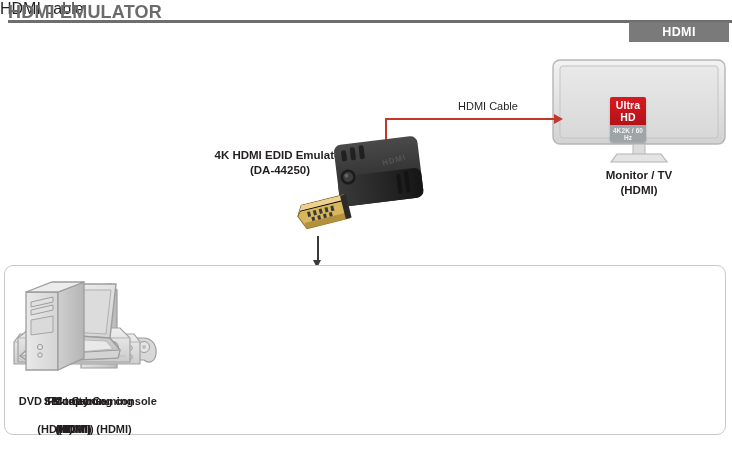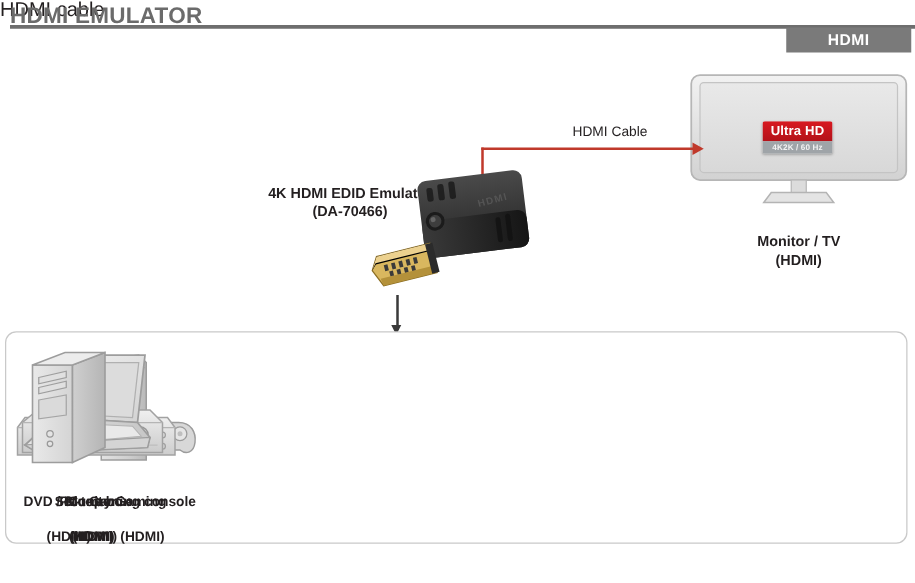--- a/index.html
+++ b/index.html
@@ -72,25 +72,25 @@
   }
 
   
   #adapter { position: absolute; left: 285px; top: 128px; width: 160px; height: 110px; }
 
   
   #monitor { position: absolute; left: 551px; top: 58px; width: 176px; height: 108px; }
   #monitor-caption {
     position: absolute; left: 566px; top: 168px;
     width: 146px; text-align: center;
-    font-size: 11.5px; font-weight: bold; line-height: 15px; margin-top: 19px;
+    font-size: 11.5px; font-weight: bold; line-height: 15px;
   }
   #ultrahd-badge {
     position: absolute; left: 610px; top: 97px;
-    width: 56px;
+    width: 36px;
     border-radius: 2px; overflow: hidden;
     box-shadow: 0 1px 2px rgba(0,0,0,.25);
   }
   #ultrahd-top {
     background: linear-gradient(#d81920, #b3121a);
     color: #fff; font-size: 10.5px; font-weight: bold;
     text-align: center; padding: 2px 0 2px; letter-spacing: .1px;
   }
   #ultrahd-bottom {
     background: #9fa4a8;
@@ -164,21 +164,21 @@
   <span>(HDMI)</span>
 </div>
 
 <div class="cable" id="cable-vert"></div>
 <div class="cable" id="cable-horz"></div>
 <div id="cable-arrow"></div>
 <div id="cable-label">HDMI Cable</div>
 
 <div id="emulator-caption">
   <span>4K HDMI EDID Emulator</span><br>
-  <span>(DA-70466)</span>
+  <span>(DA-44250)</span>
 </div>
 
 <div id="adapter">
   <svg width="160" height="110" viewBox="0 0 160 110">
     <defs>
       <linearGradient id="bodyTop" x1="0" y1="0" x2="0" y2="1">
         <stop offset="0%" stop-color="#4a4a4a"></stop>
         <stop offset="100%" stop-color="#242424"></stop>
       </linearGradient>
       <linearGradient id="bodySide" x1="0" y1="0" x2="1" y2="0">

